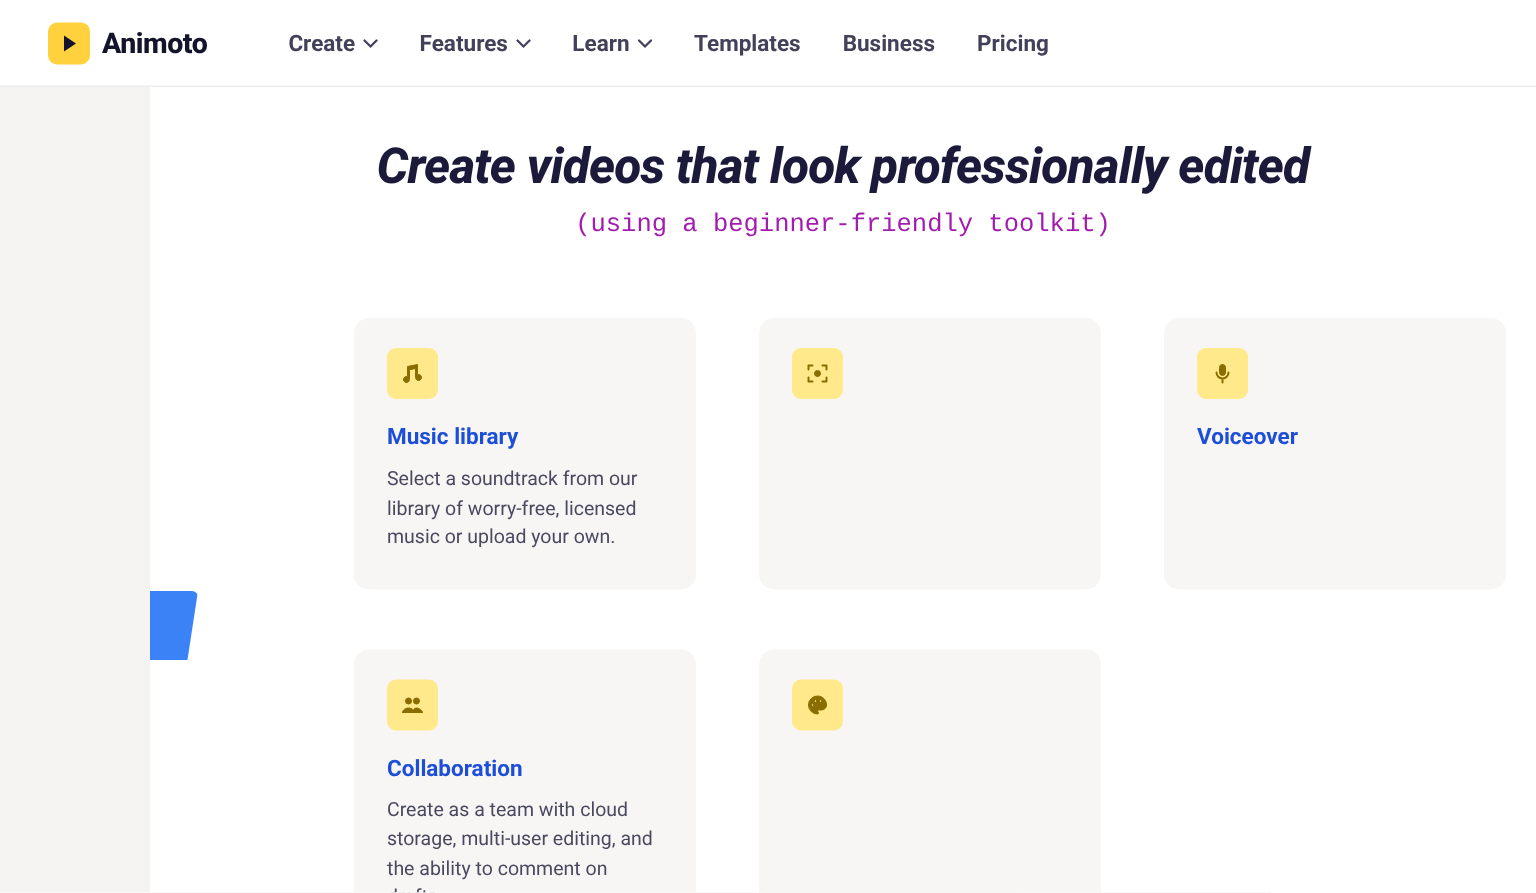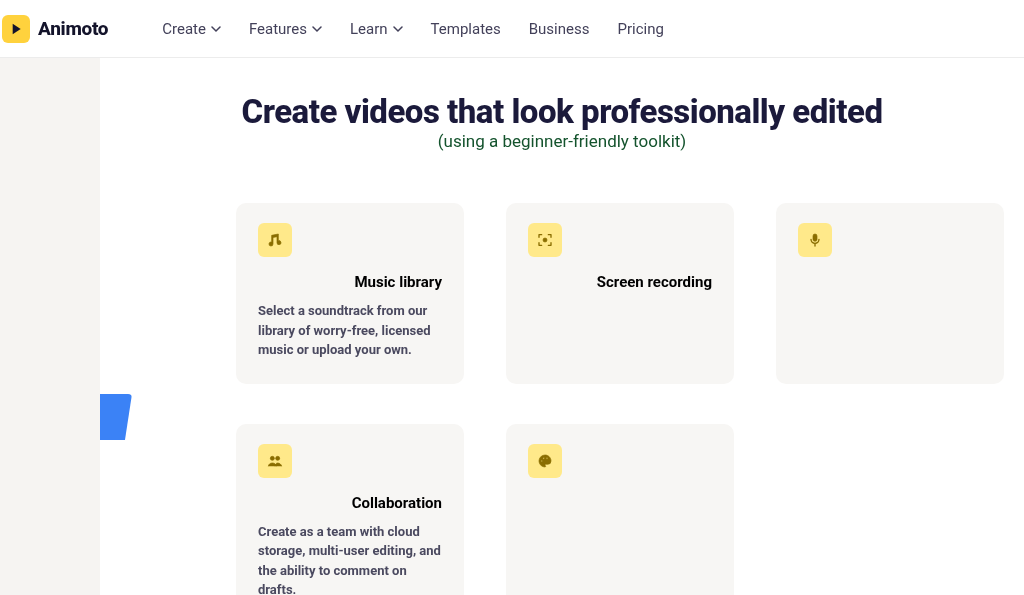--- a/index.html
+++ b/index.html
@@ -10,21 +10,21 @@
     height: 595px;
     overflow: hidden;
     color: #1a1a2e;
   }
   .topbar {
     background: #ffffff;
     height: 58px;
     border-bottom: 1px solid #ececec;
     display: flex;
     align-items: center;
-    padding: 0 2px;
+    padding: 0 32px;
     gap: 12px;
   }
   .logo-wrap {
     display: flex;
     align-items: center;
     gap: 8px;
   }
   .logo-mark {
     width: 28px;
     height: 28px;
@@ -42,21 +42,21 @@
     color: #14142b;
   }
   .nav {
     display: flex;
     align-items: center;
     gap: 28px;
     margin-left: 42px;
   }
   .nav-item {
     font-size: 15px;
-    font-weight: 400;
+    font-weight: 700;
     color: #43415a;
     display: flex;
     align-items: center;
     gap: 5px;
     cursor: pointer;
   }
   .chev { width: 10px; height: 10px; display:inline-block; }
   .chev svg { width:10px; height:10px; display:block; }
   .page {
     position: relative;
@@ -73,24 +73,27 @@
   }
   .hero {
     text-align: center;
     margin-bottom: 52px;
   }
   .hero h1 {
     font-size: 33px;
     font-weight: 800;
     color: #1b1a3b;
     letter-spacing: -0.5px;
+    font-style: italic;
   }
   .hero p {
+    margin-top: 10px;
     font-size: 17px;
-    color: #14532d;
+    color: #a21caf;
+    font-family: Liberation Mono, monospace;
   }
   .cards {
     display: grid;
     grid-template-columns: repeat(3, 228px);
     grid-column-gap: 42px;
     grid-row-gap: 40px;
     justify-content: start;
     margin-left: 136px;
   }
   .card {
@@ -105,29 +108,27 @@
     border-radius: 6px;
     display: flex;
     align-items: center;
     justify-content: center;
     margin-bottom: 16px;
   }
   .icon-box svg { width: 16px; height: 16px; stroke: #8a6d00; fill: #8a6d00; }
   .card-title {
     font-size: 15px;
     font-weight: 700;
-    color: #000000;
+    color: #1d4ed8;
     margin-bottom: 10px;
-    text-align: right;
   }
   .card-desc {
     font-size: 13px;
     line-height: 1.5;
     color: #4a495f;
-    font-weight: bold;
   }
   .blue-tab {
     position: absolute;
     left: 100px;
     top: 336px;
     width: 32px;
     height: 46px;
     background: #3b82f6;
     border-radius: 0 4px 4px 0;
     clip-path: polygon(0 0, 100% 0, 78% 100%, 0 100%);
@@ -201,31 +202,31 @@
         <div class="card-desc">Select a soundtrack from our library of worry-free, licensed music or upload your own.</div>
       </div>
 
       <div class="card">
         <div class="icon-box">
           <svg viewBox="0 0 24 24">
               <path d="M3 4h4M3 4v4M21 4h-4M21 4v4M3 20h4M3 20v-4M21 20h-4M21 20v-4" stroke="#8a6d00" stroke-width="2" fill="none" stroke-linecap="round"></path>
               <circle cx="12" cy="12" r="3"></circle>
             </svg>
         </div>
-        <div class="card-title">Screen recording</div>
       </div>
 
 
       <div class="card">
         <div class="icon-box">
           <svg viewBox="0 0 24 24">
               <rect x="9" y="3" width="6" height="11" rx="3"></rect>
               <path d="M6 11a6 6 0 0 0 12 0M12 18v3" stroke="#8a6d00" stroke-width="2" fill="none" stroke-linecap="round"></path>
             </svg>
         </div>
+        <div class="card-title">Voiceover</div>
       </div>
 
       <div class="card">
         <div class="icon-box">
           <svg viewBox="0 0 24 24">
               <circle cx="8" cy="8" r="3"></circle>
               <circle cx="16" cy="8" r="3"></circle>
               <path d="M2 20c0-3 3-5 6-5s6 2 6 5M12 20c0-3 2-5 4-5s6 2 6 5"></path>
             </svg>
         </div>

